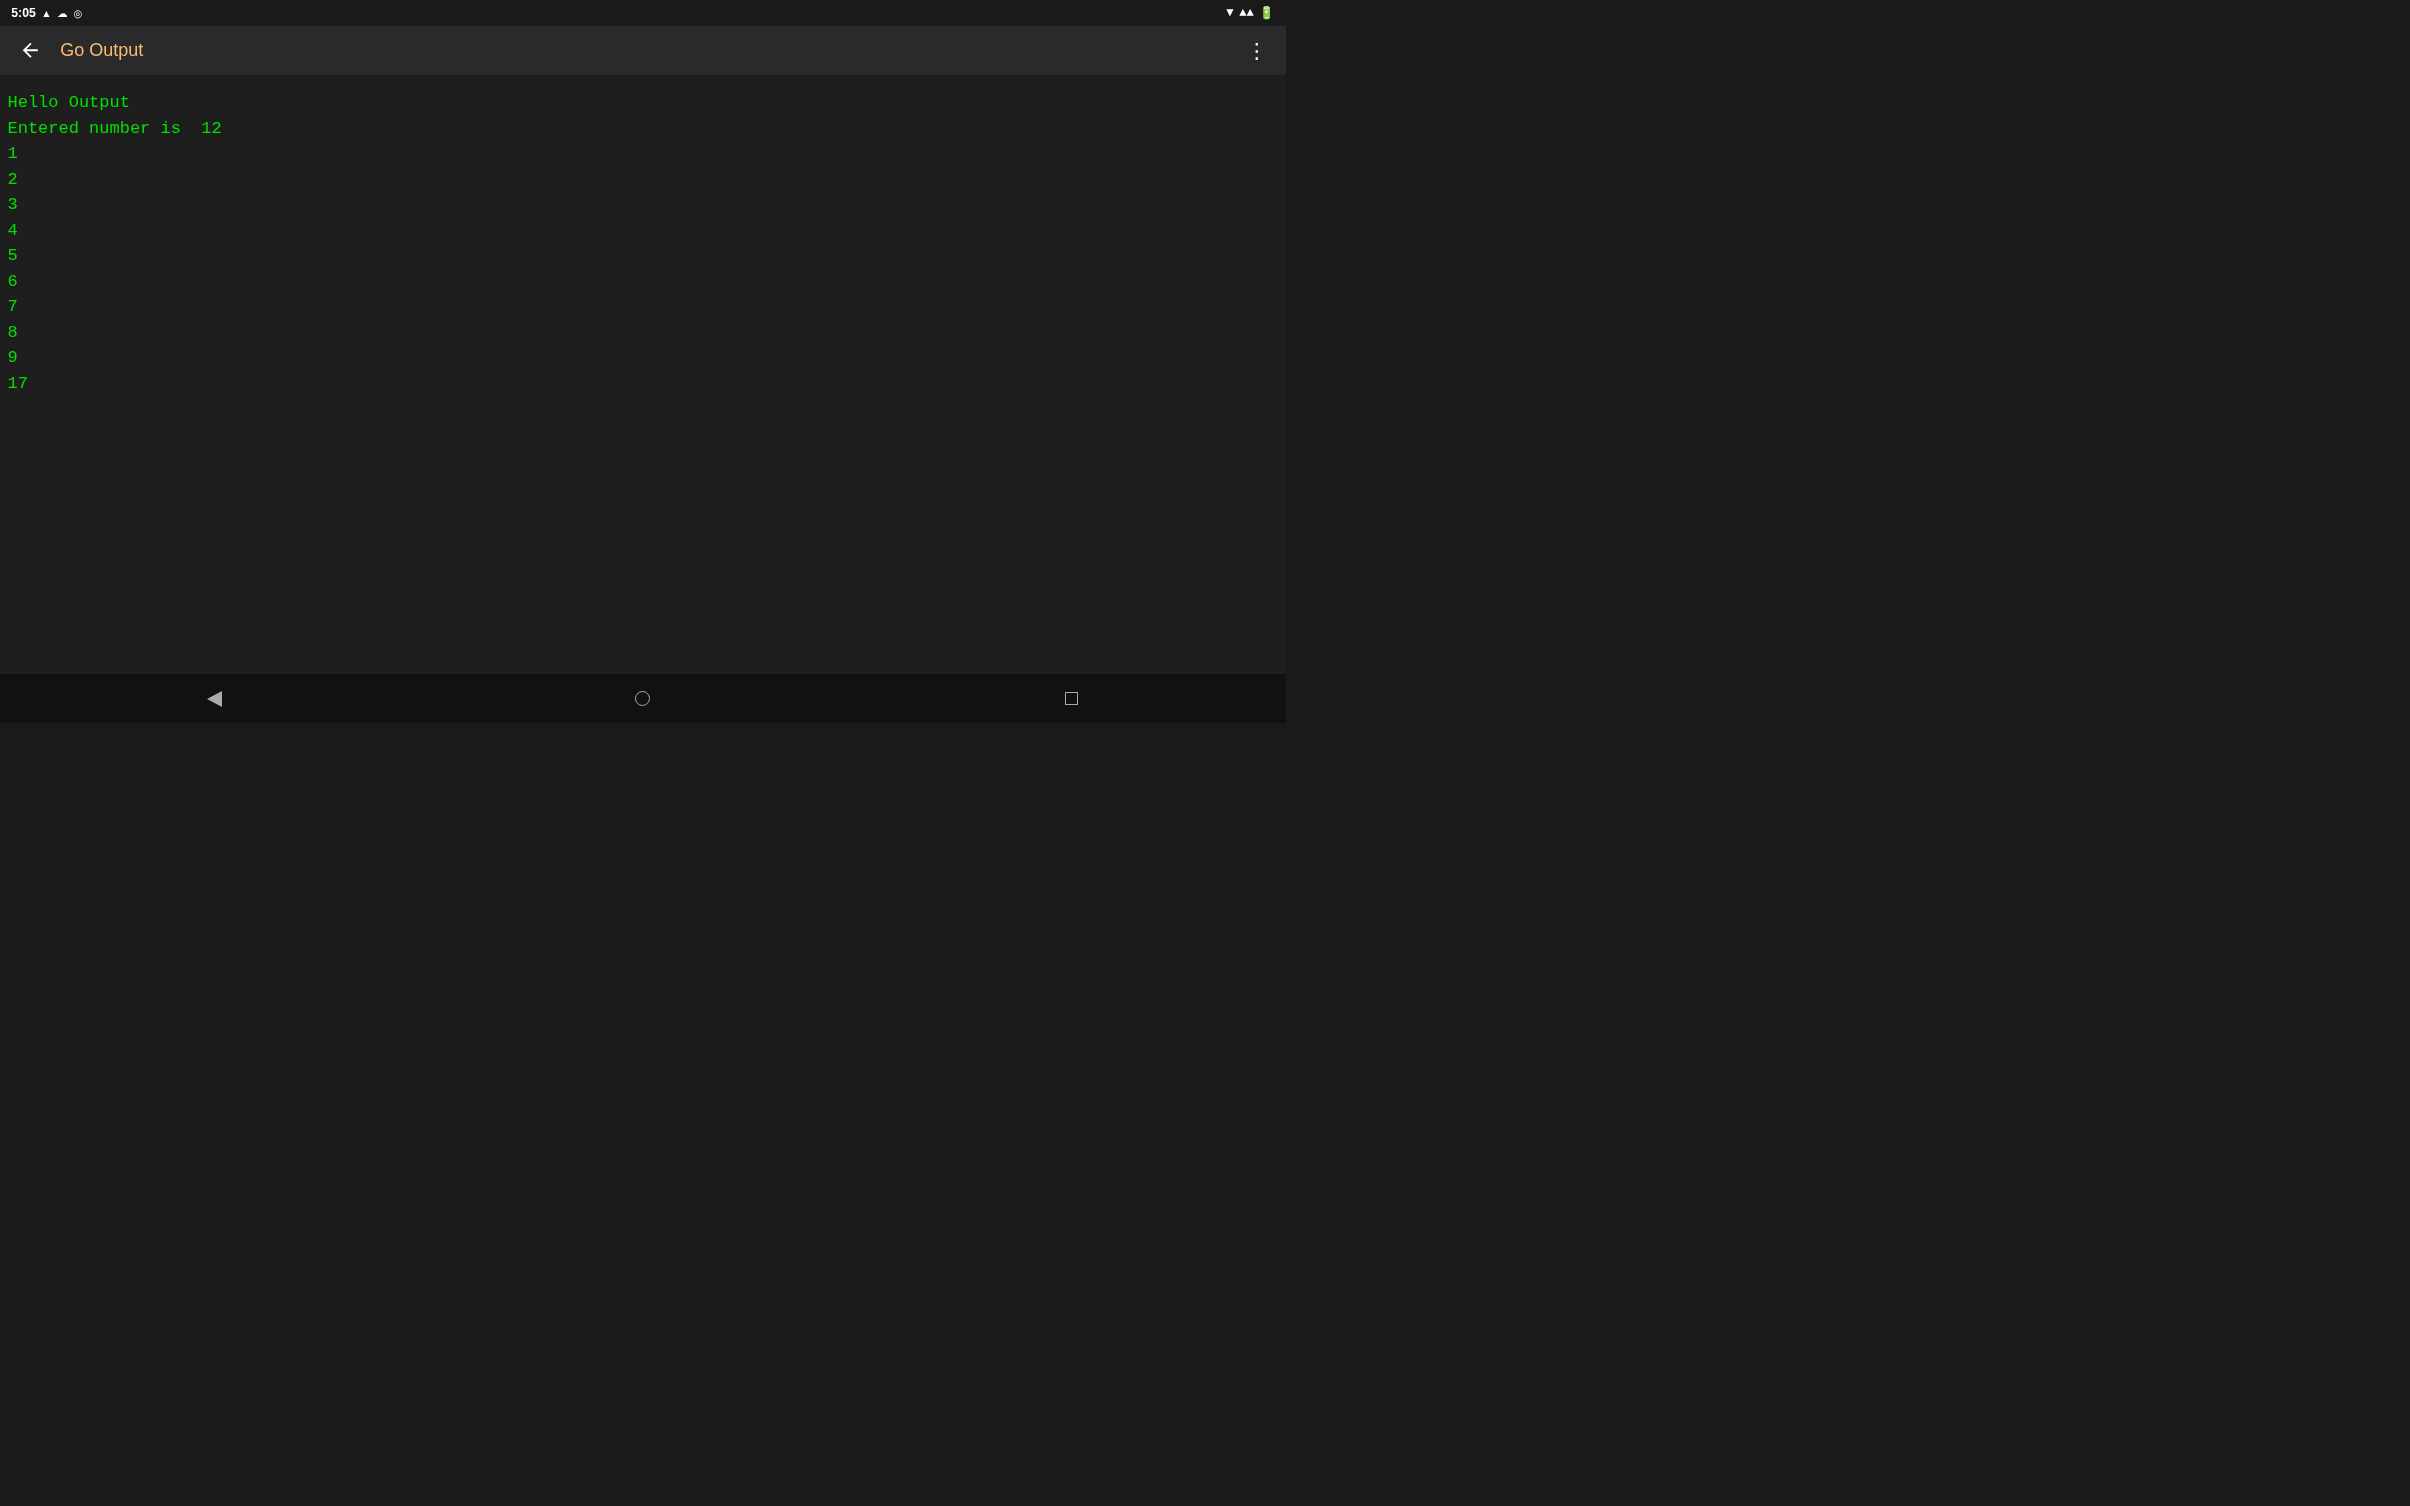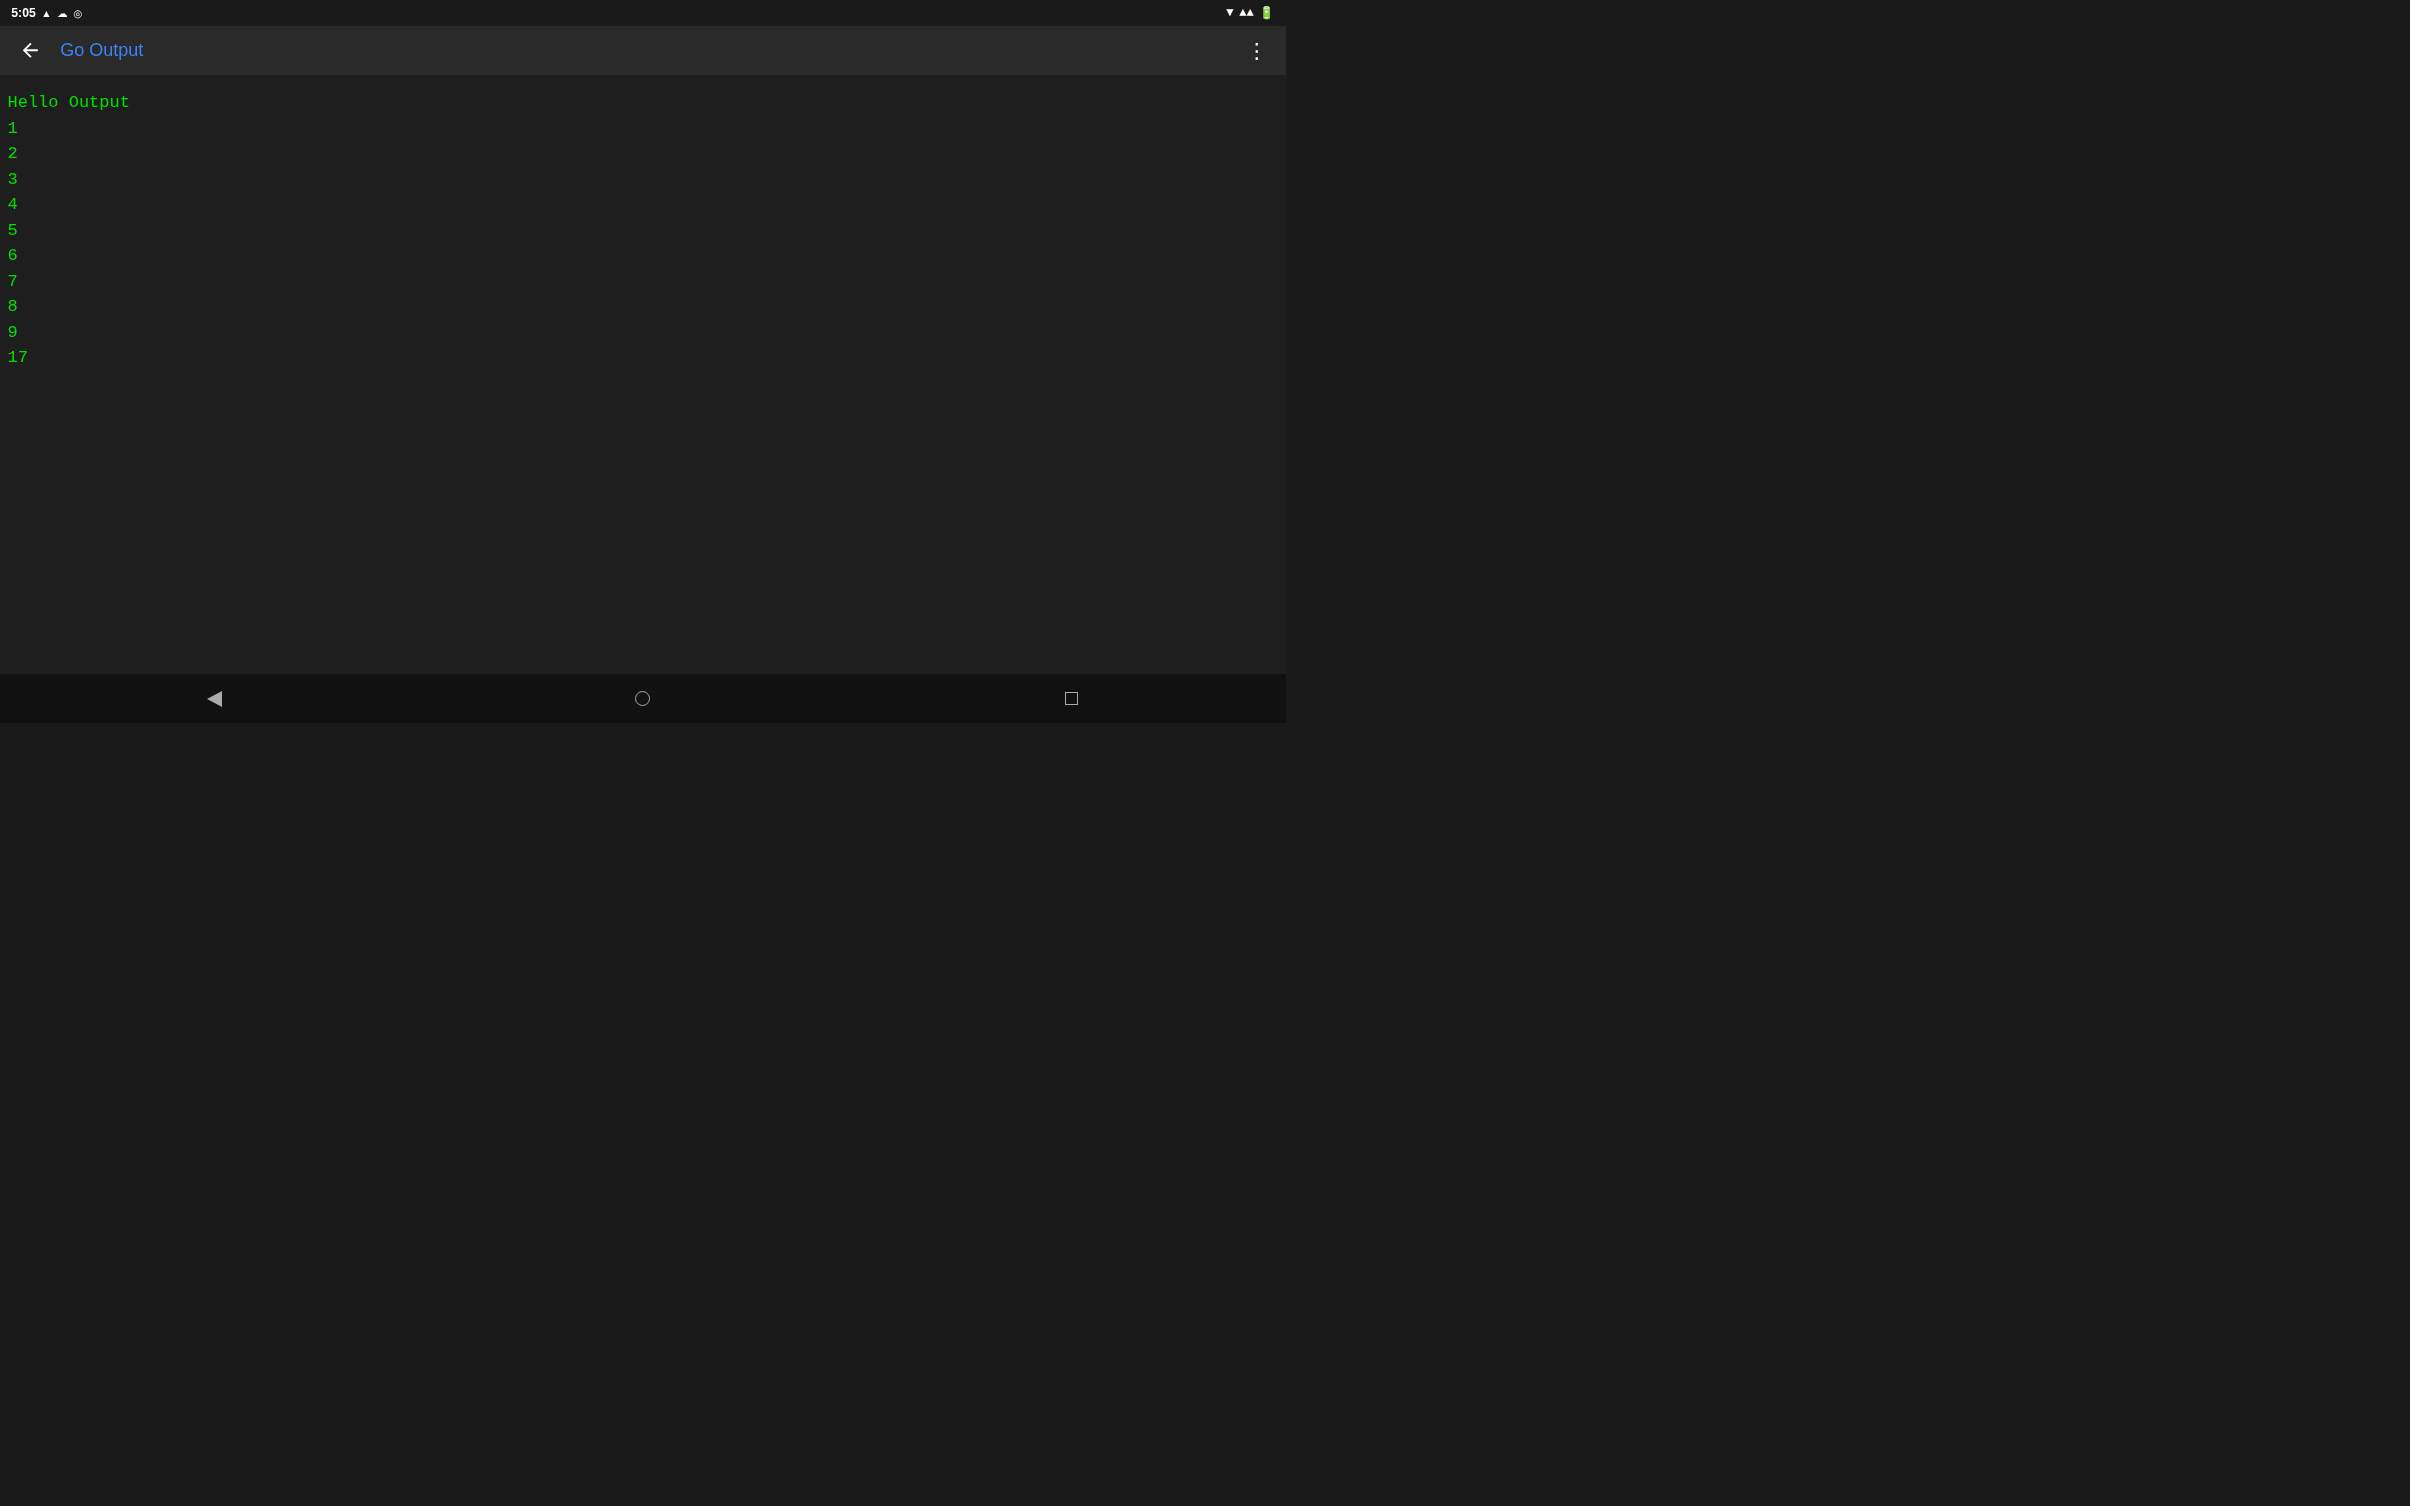--- a/index.html
+++ b/index.html
@@ -77,21 +77,21 @@
     #back-button {
       color: #ffffff;
       font-size: 21px;
       padding: 7.5px 11.3px;
       cursor: pointer;
       display: flex;
       align-items: center;
     }
 
     #app-title {
-      color: #3b82f6;
+      color: #fdba74;
       font-size: 18px;
       font-family: sans-serif;
       font-weight: 400;
       flex: 1;
       margin-left: 7.5px;
     }
 
     #overflow-menu-button {
       color: #ffffff;
       font-size: 21px;
@@ -182,20 +182,21 @@
     <svg width="22.6" height="22.6" viewBox="0 0 24 24" fill="white">
       <path d="M20 11H7.83l5.59-5.59L12 4l-8 8 8 8 1.41-1.41L7.83 13H20v-2z"></path>
     </svg>
   </div>
   <span id="app-title">Go Output</span>
   <div id="overflow-menu-button">⋮</div>
 </div>
 
 <div id="output-area">
 <div class="output-line">Hello Output</div>
+    <div class="output-line">Entered number is  12</div>
     <div class="output-line">1</div>
     <div class="output-line">2</div>
     <div class="output-line">3</div>
     <div class="output-line">4</div>
     <div class="output-line">5</div>
     <div class="output-line">6</div>
     <div class="output-line">7</div>
     <div class="output-line">8</div>
     <div class="output-line">9</div>
     <div class="output-line">17</div>

